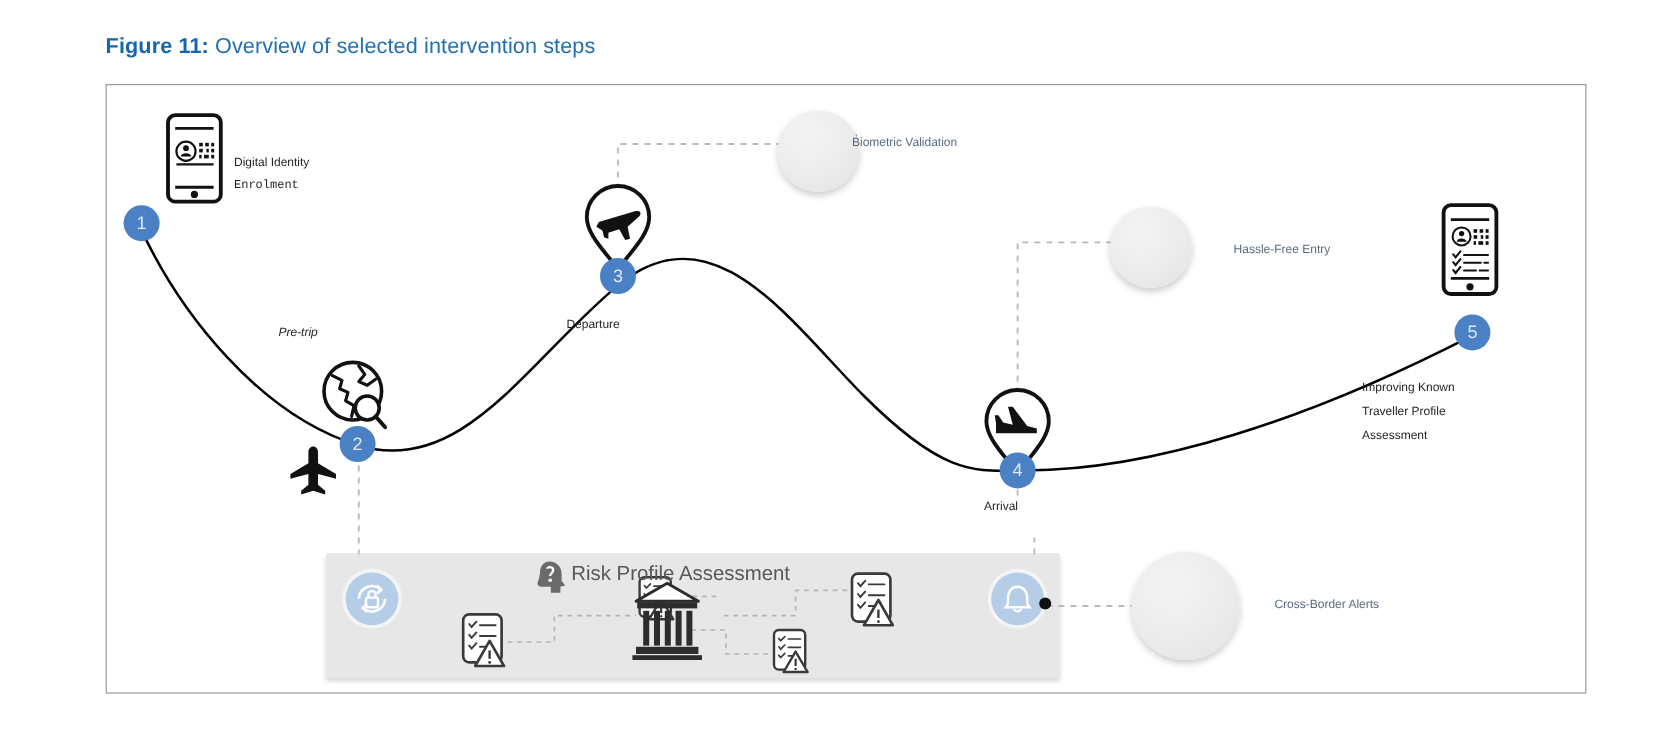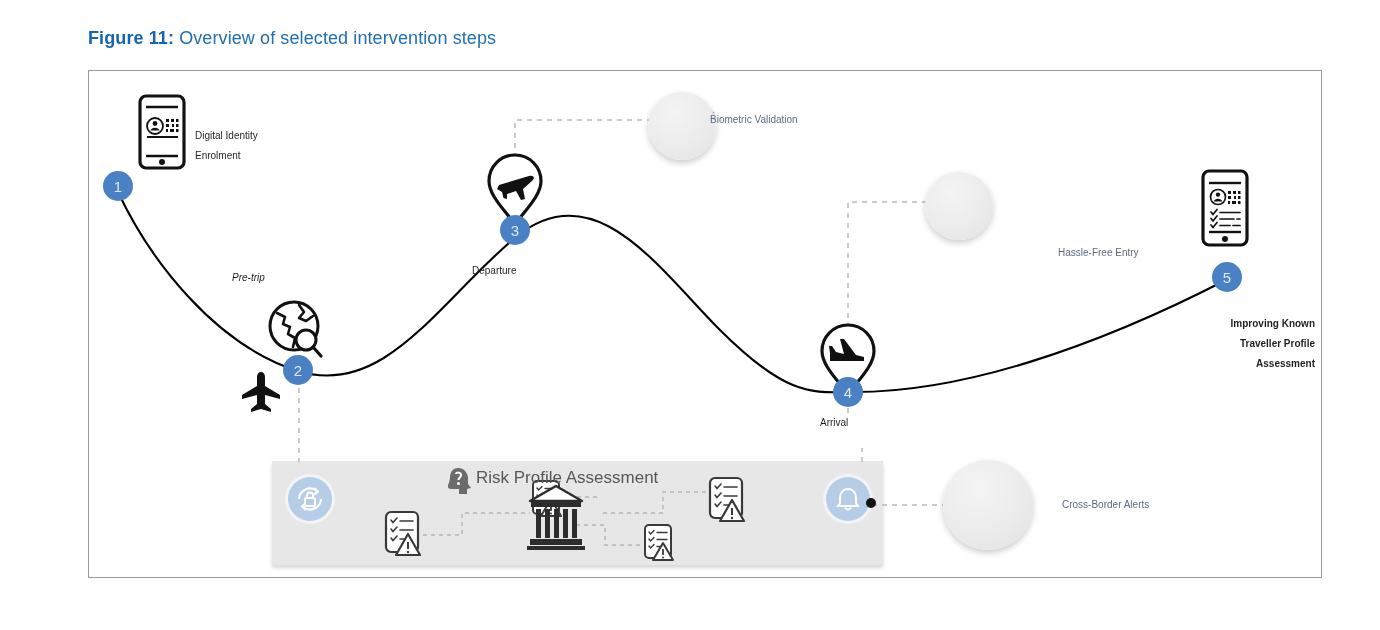--- a/index.html
+++ b/index.html
@@ -1,17 +1,17 @@
 <!DOCTYPE html>
 <html><head>
 <meta charset="utf-8">
 <style>
   html,body{margin:0;padding:0;background:#ffffff;}
   body{width:1380px;height:630px;font-family:"Liberation Sans",sans-serif;-webkit-font-smoothing:antialiased;}
-  .page{position:relative;width:1380px;height:630px;overflow:hidden;background:#fff;border-radius:24px;}
+  .page{position:relative;width:1380px;height:630px;overflow:hidden;background:#fff;}
 
   
   .caption{
     position:absolute;left:88px;top:26px;
     font-size:18px;line-height:24px;color:#1a6bb5;letter-spacing:0.1px;white-space:nowrap;
   }
   .caption .cap-label{font-weight:bold;color:#1565b0;}
   .caption .cap-text{font-weight:normal;color:#1f6fb2;}
 
   
@@ -19,21 +19,21 @@
     position:absolute;left:88px;top:70px;width:1234px;height:508px;
     border:1px solid #9a9a9a;background:#fff;box-sizing:border-box;
   }
 
   
   .stage{position:absolute;left:0;top:0;width:1380px;height:630px;pointer-events:none;}
 
   
   .lbl{position:absolute;color:#231f20;font-size:10px;line-height:19px;white-space:pre;}
   .lbl-grayblue{color:#5a6b80;}
-  .lbl-center{text-align:right;font-weight:bold;}
+  .lbl-center{text-align:left;}
   .panel-title{
     position:absolute;font-size:17px;font-weight:normal;color:#58585a;white-space:nowrap;
   }
 
   .num{
     position:absolute;width:30px;height:30px;border-radius:50%;
     background:#4a80c4;color:#dfe8f4;font-size:15px;
     display:flex;align-items:center;justify-content:center;
   }
 
@@ -294,31 +294,31 @@
   <div class="num" style="left:283px;top:355px;">2</div>
   <div class="num" style="left:500px;top:215px;">3</div>
   <div class="num" style="left:833px;top:377px;">4</div>
   <div class="num" style="left:1212px;top:262px;">5</div>
 
   <div class="lbl" style="left:232px;top:268px;font-style:italic;">Pre-trip</div>
   <div class="lbl" style="left:472px;top:261px;">Departure</div>
   <div class="lbl" style="left:820px;top:413px;text-align:center;">Arrival</div>
 
   <div class="lbl" style="left:195px;top:126px;">Digital Identity</div>
-  <div class="lbl" style="left:195px;top:146px;">Enrolment</div>
+  <div class="lbl" style="left:195px;top:146px;font-family:Liberation Mono, monospace;">Enrolment</div>
 
   <div class="lbl lbl-center" style="left:1135px;top:314px;width:180px;">Improving Known</div>
   <div class="lbl lbl-center" style="left:1135px;top:334px;width:180px;">Traveller Profile</div>
   <div class="lbl lbl-center" style="left:1135px;top:354px;width:180px;">Assessment</div>
 
   <div class="badge" style="left:648px;top:92px;width:68px;height:68px;"></div>
   <div class="lbl lbl-grayblue" style="left:710px;top:110px;">Biometric Validation</div>
 
   <div class="badge" style="left:925px;top:172px;width:68px;height:68px;"></div>
-  <div class="lbl lbl-grayblue" style="left:1058px;top:199px;margin-top:44px;">Hassle-Free Entry</div>
+  <div class="lbl lbl-grayblue" style="left:1028px;top:199px;">Hassle-Free Entry</div>
 
   <div class="badge" style="left:943px;top:460px;width:90px;height:90px;"></div>
   <div class="lbl lbl-grayblue" style="left:1062px;top:495px;">Cross-Border Alerts</div>
 
   <div class="panel-title" style="left:476px;top:468px;">Risk Profile Assessment</div>
 
   <div class="bluebadge" style="left:288px;top:477px;width:44px;height:44px;">
     <svg width="30" height="30" viewBox="0 0 30 30">
       <path d="M 4 15 A 11 11 0 0 1 22 7" fill="none" stroke="#ffffff" stroke-width="2.2"></path>
       <path d="M 19 4 L 23 7.5 L 19 10.5" fill="none" stroke="#ffffff" stroke-width="2.2" stroke-linejoin="round"></path>

